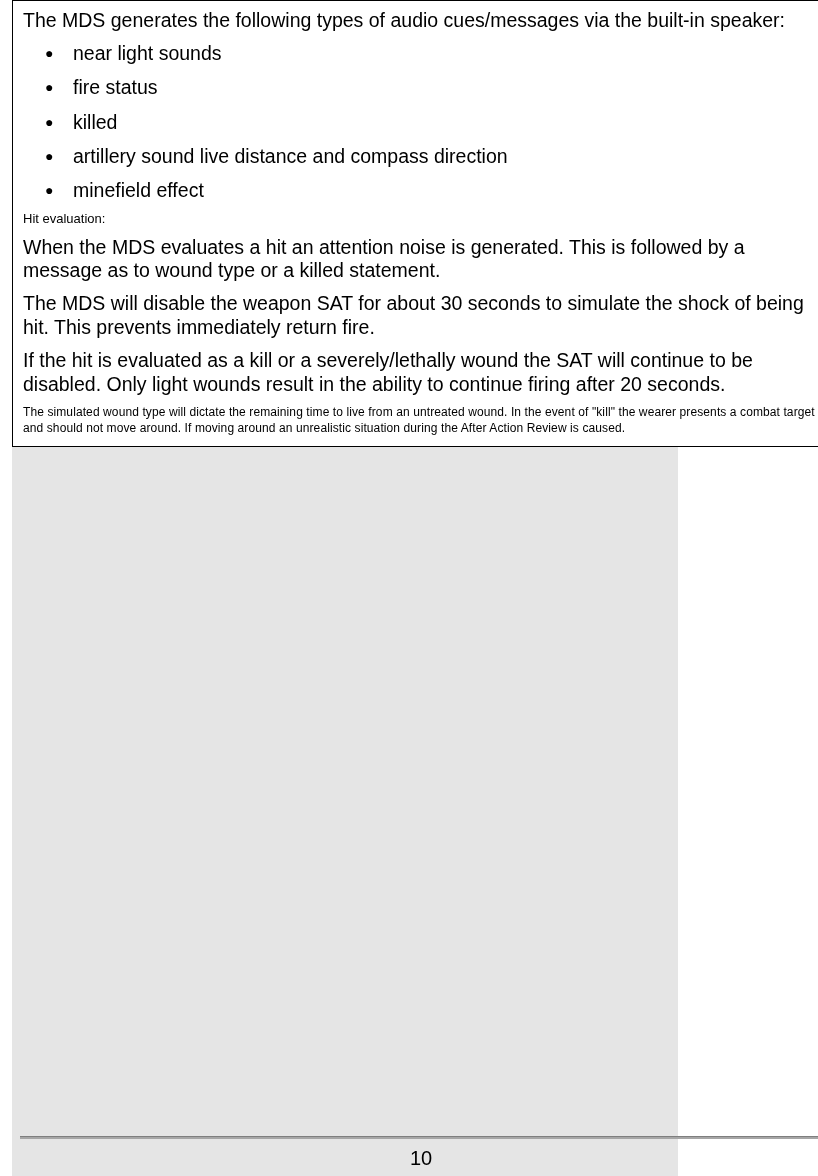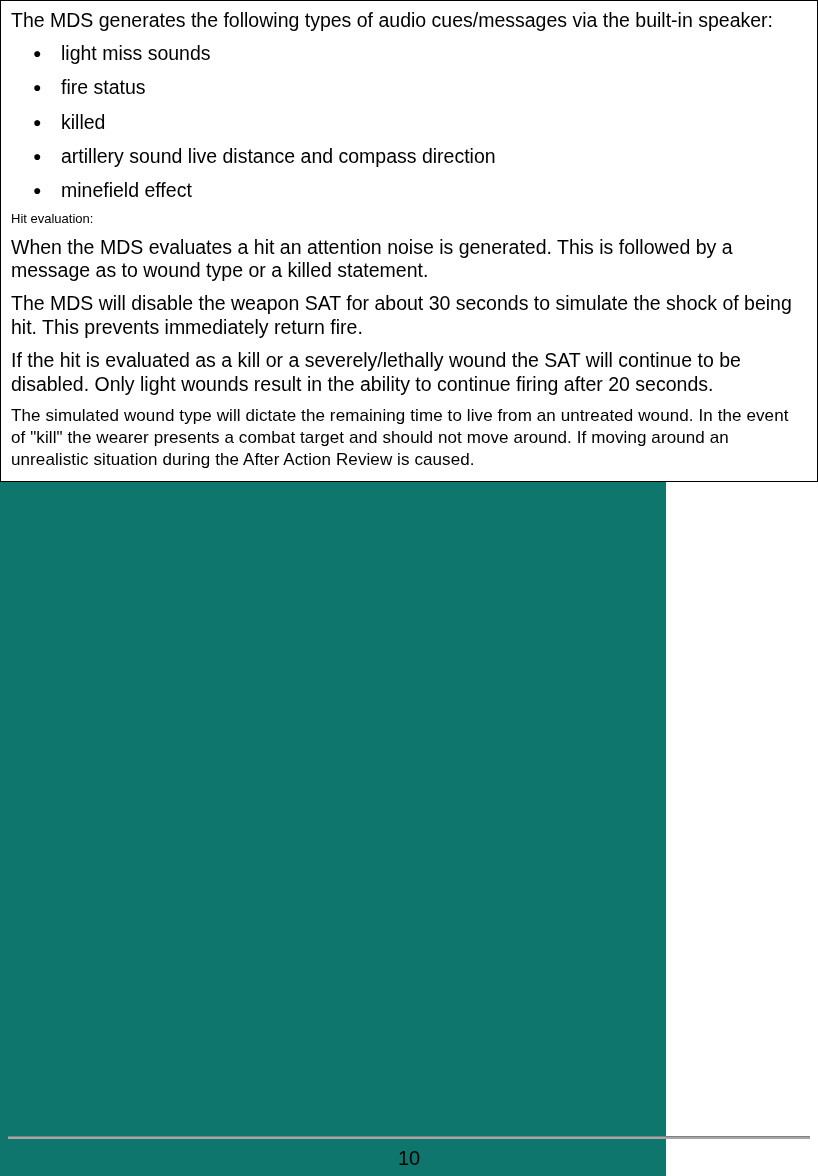--- a/index.html
+++ b/index.html
@@ -9,21 +9,22 @@
     height: 1176px;
     position: relative;
     font-family: "Liberation Sans", sans-serif;
     color: #000000;
     overflow: hidden;
   }
   .page {
     width: 666px;
     height: 1176px;
     position: relative;
-    background: #0f766e;
+    background: #e5e5e5;
+    margin-left: 12px;
   }
   .text-box {
     border: 1px solid #000000;
     width: 818px;
     padding: 8px 10px 10px 10px;
     background: #ffffff;
   }
   .para {
     font-size: 19.5px;
     line-height: 1.22;
@@ -46,21 +47,21 @@
     top: 5px;
     font-size: 14px;
     line-height: 1.6;
   }
   .heading-line {
     font-size: 13px;
     line-height: 1.22;
     margin-bottom: 9px;
   }
   .last-para {
-    font-size: 17px;
+    font-size: 12px;
     line-height: 1.28;
     margin-bottom: 0;
     letter-spacing: 0.1px;
   }
   .footer {
     position: absolute;
     left: 0;
     bottom: 0;
     width: 818px;
     padding: 0 6px;
@@ -82,21 +83,21 @@
 
 <div class="page">
 
   <div class="text-box">
 
     <p class="para intro">The MDS generates the following types of audio cues/messages via the built-in speaker:</p>
 
     <ul class="bullet-list">
       <li class="bullet-item">
         <span class="bullet-glyph">●</span>
-        <span>light miss sounds</span>
+        <span>near light sounds</span>
       </li>
       <li class="bullet-item">
         <span class="bullet-glyph">●</span>
         <span>fire status</span>
       </li>
       <li class="bullet-item">
         <span class="bullet-glyph">●</span>
         <span>killed</span>
       </li>
       <li class="bullet-item">

